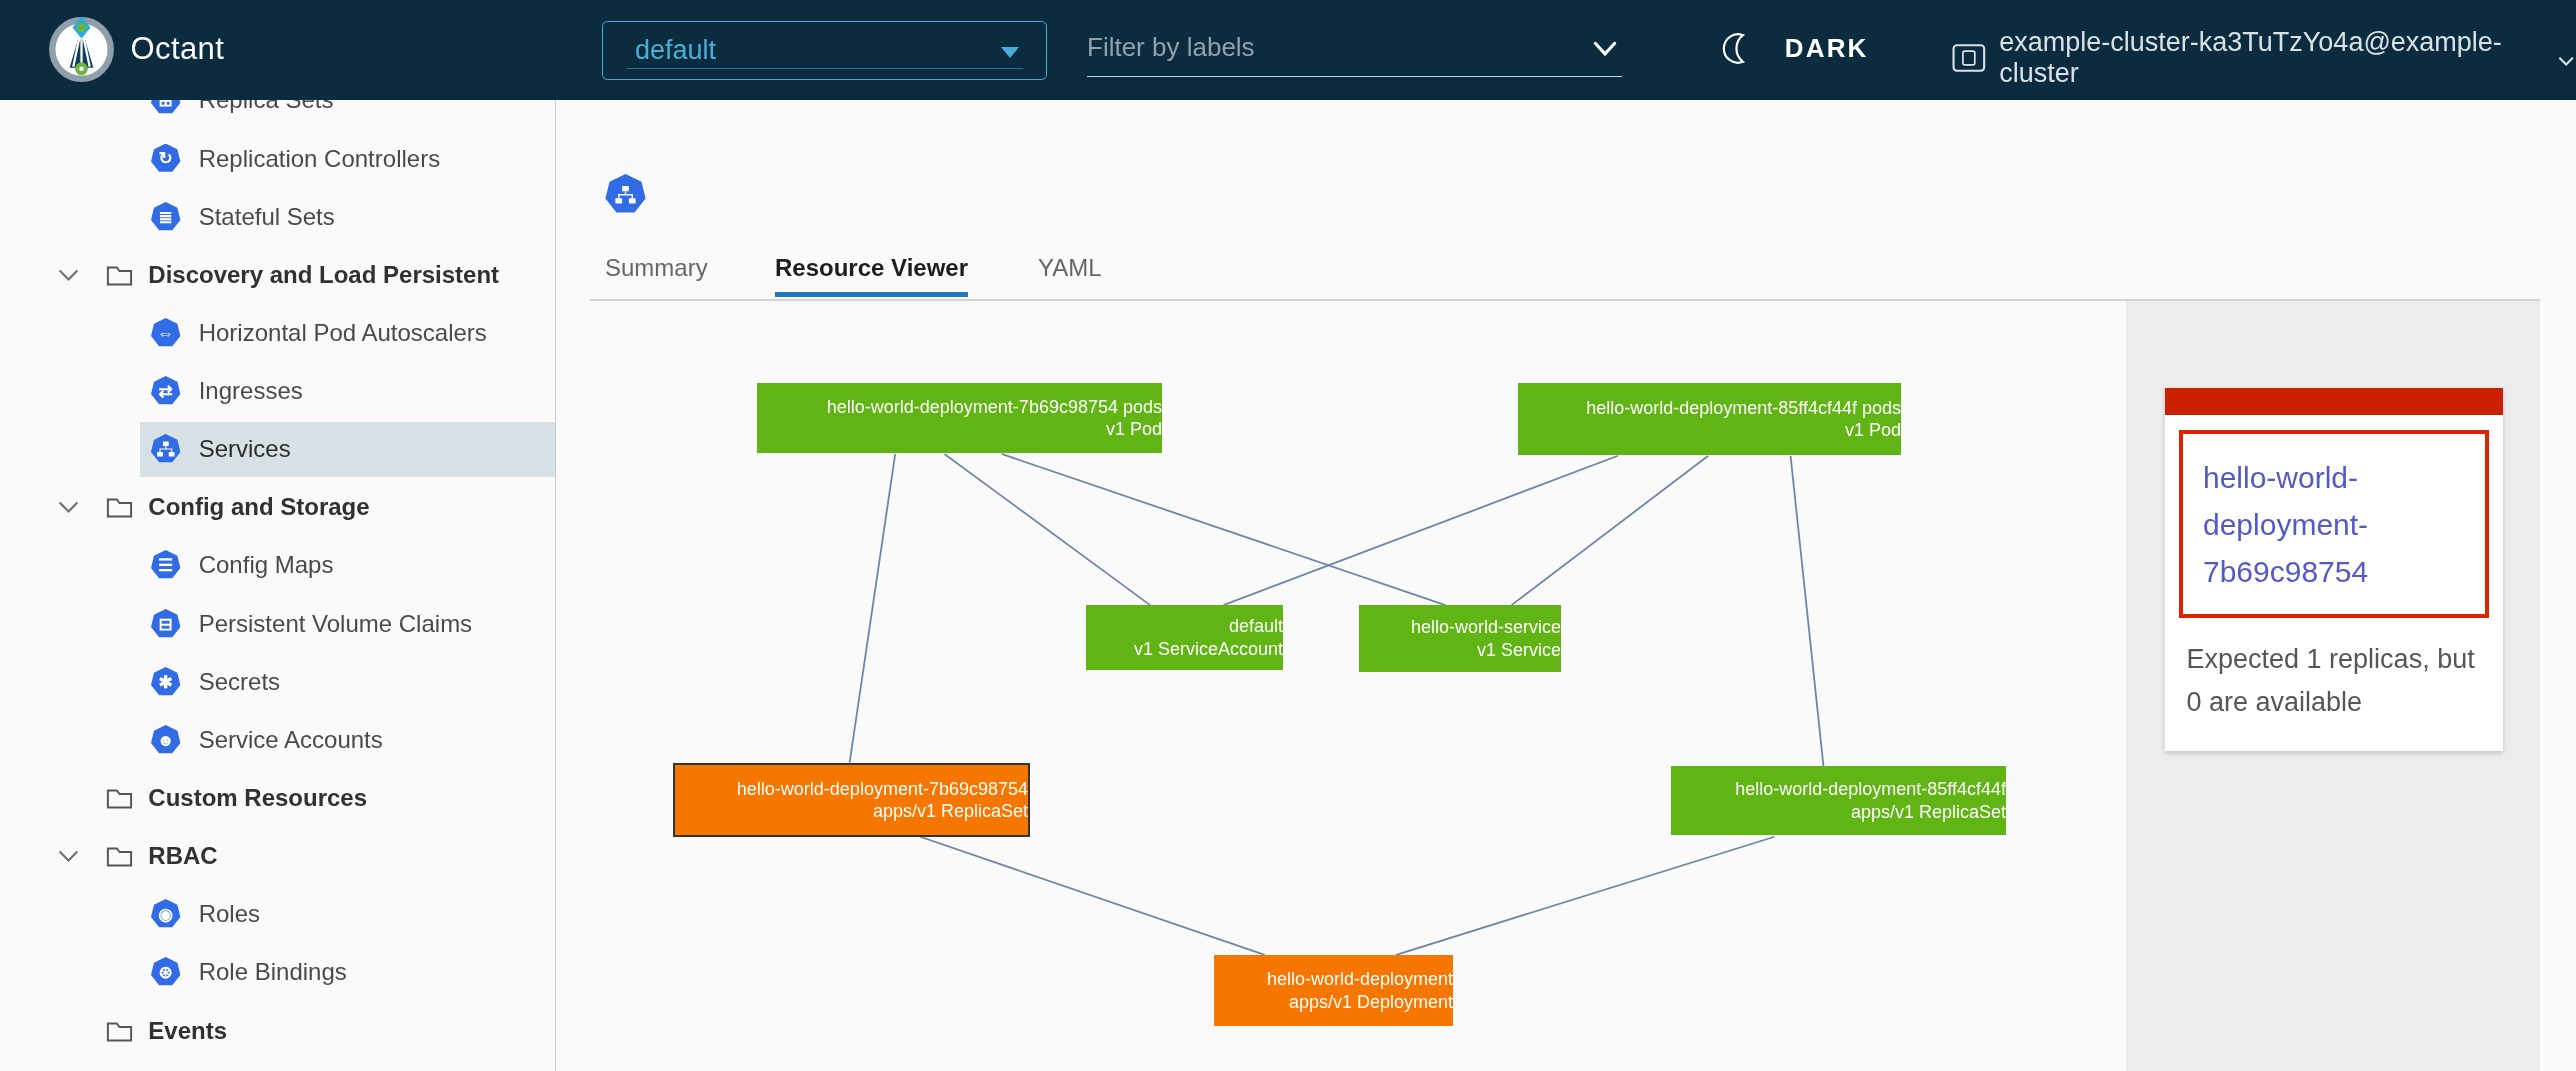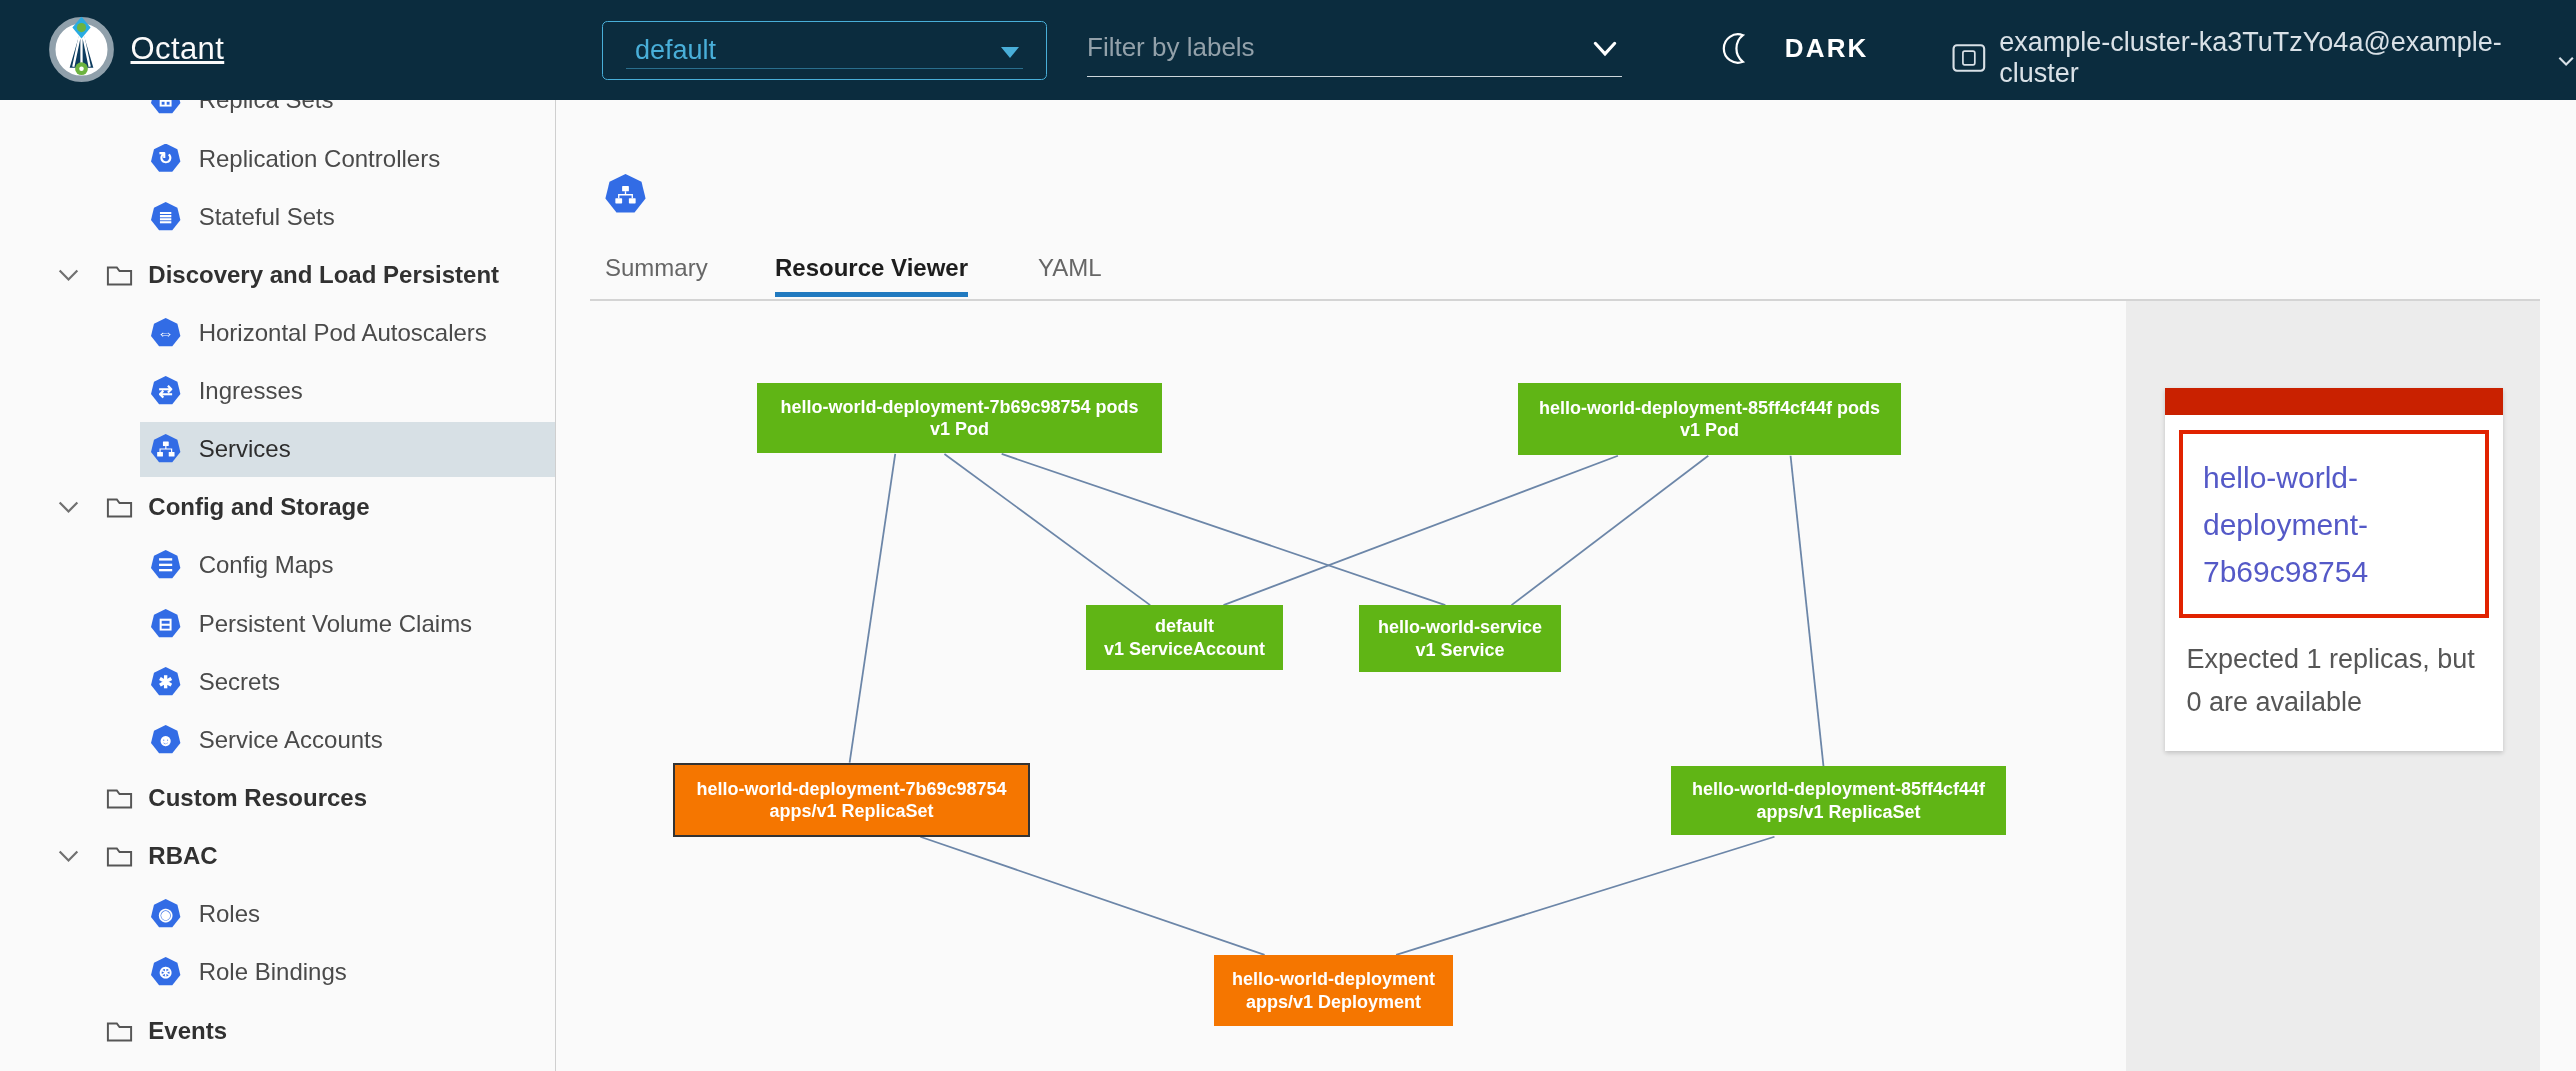--- a/index.html
+++ b/index.html
@@ -3,21 +3,21 @@
 <meta charset="utf-8">
 <style>
   * { margin:0; padding:0; box-sizing:border-box; }
   body { font-family:"Liberation Sans", sans-serif; }
   .app { position:relative; width:2576px; height:1072px; overflow:hidden; background:#fafafa; }
 
   
   .topnav { position:absolute; left:0; top:0; width:2576px; height:100px; background:#0b2c3e; z-index:50; }
   .brand { position:absolute; left:45px; top:12.5px; display:flex; align-items:center; }
   .brand .logo { width:73px; height:73px; }
-  .app-title { margin-left:12.5px; color:#fafafa; font-size:31px; font-weight:400; letter-spacing:0.4px;text-decoration:underline; }
+  .app-title { margin-left:12.5px; color:#fafafa; font-size:31px; font-weight:400; letter-spacing:0.4px; }
 
   .ns-select { position:absolute; left:602px; top:20.6px; width:445px; height:59px;
     border:1.8px solid #49afd9; border-radius:5.4px; display:flex; align-items:center; cursor:pointer; }
   .ns-select .val { margin-left:32px; color:#49afd9; font-size:27px; }
   .ns-select .inner-line { position:absolute; left:23px; right:23px; bottom:9.8px; height:0.9px; background:rgba(73,175,217,.5); }
   .caret-down { position:absolute; right:27px; top:25px; width:0; height:0;
     border-left:9.8px solid transparent; border-right:9.8px solid transparent; border-top:11.6px solid #49afd9; }
 
   .filter-wrap { position:absolute; left:1087px; top:25px; width:535px; height:52px; border-bottom:1.8px solid #cdd6db; }
   .filter-input { width:483px; height:45px; background:transparent; border:none; outline:none;
@@ -59,22 +59,22 @@
     display:flex; align-items:center; justify-content:center; }
   .page-title { position:absolute; left:658px; top:166px; font-size:42px; font-weight:400; color:#151515; letter-spacing:0.4px; }
 
   .tab { position:absolute; top:254px; font-size:24px; color:#666; cursor:pointer; padding-bottom:9.8px; }
   .tab.active { color:#1d1d1d; font-weight:bold; border-bottom:5.4px solid #217ac0; }
   .tab-divider { position:absolute; left:590px; top:299px; width:1950px; height:1.8px; background:#d4d4d4; }
 
   
   .graph-area { position:absolute; left:558px; top:301px; width:1568px; height:771px; }
   .edges { position:absolute; left:0; top:0; }
-  .node { position:absolute; display:flex; flex-direction:column; justify-content:center; text-align:center;
-    color:#fff; font-weight:bold; font-size:18px; line-height:22.4px; cursor:pointer; }
+  .node { position:absolute; display:flex; flex-direction:column; justify-content:center; text-align:right;
+    color:#fff; font-weight:normal; font-size:18px; line-height:22.4px; cursor:pointer; }
   .node.ok { background:#60b515; }
   .node.warn { background:#f57600; }
   .node.sel { border:2.7px solid #333333; }
 
   
   .detail-panel { position:absolute; left:2126px; top:301px; width:414px; height:771px; background:#ececec; }
   .card { position:absolute; left:39px; top:87px; width:338px; background:#fff; box-shadow:0 1.8px 4.5px rgba(0,0,0,.18); }
   .card-status-bar { height:27px; background:#c92100; }
   .alert-box { margin:15px 14.3px 0 14.3px; border:4.5px solid #e12200; padding:19.7px 5.4px 19.7px 19.7px; }
   .alert-link { color:#5459c7; font-size:30px; line-height:47px; word-break:break-word; cursor:pointer; display:block; text-decoration:none; }

